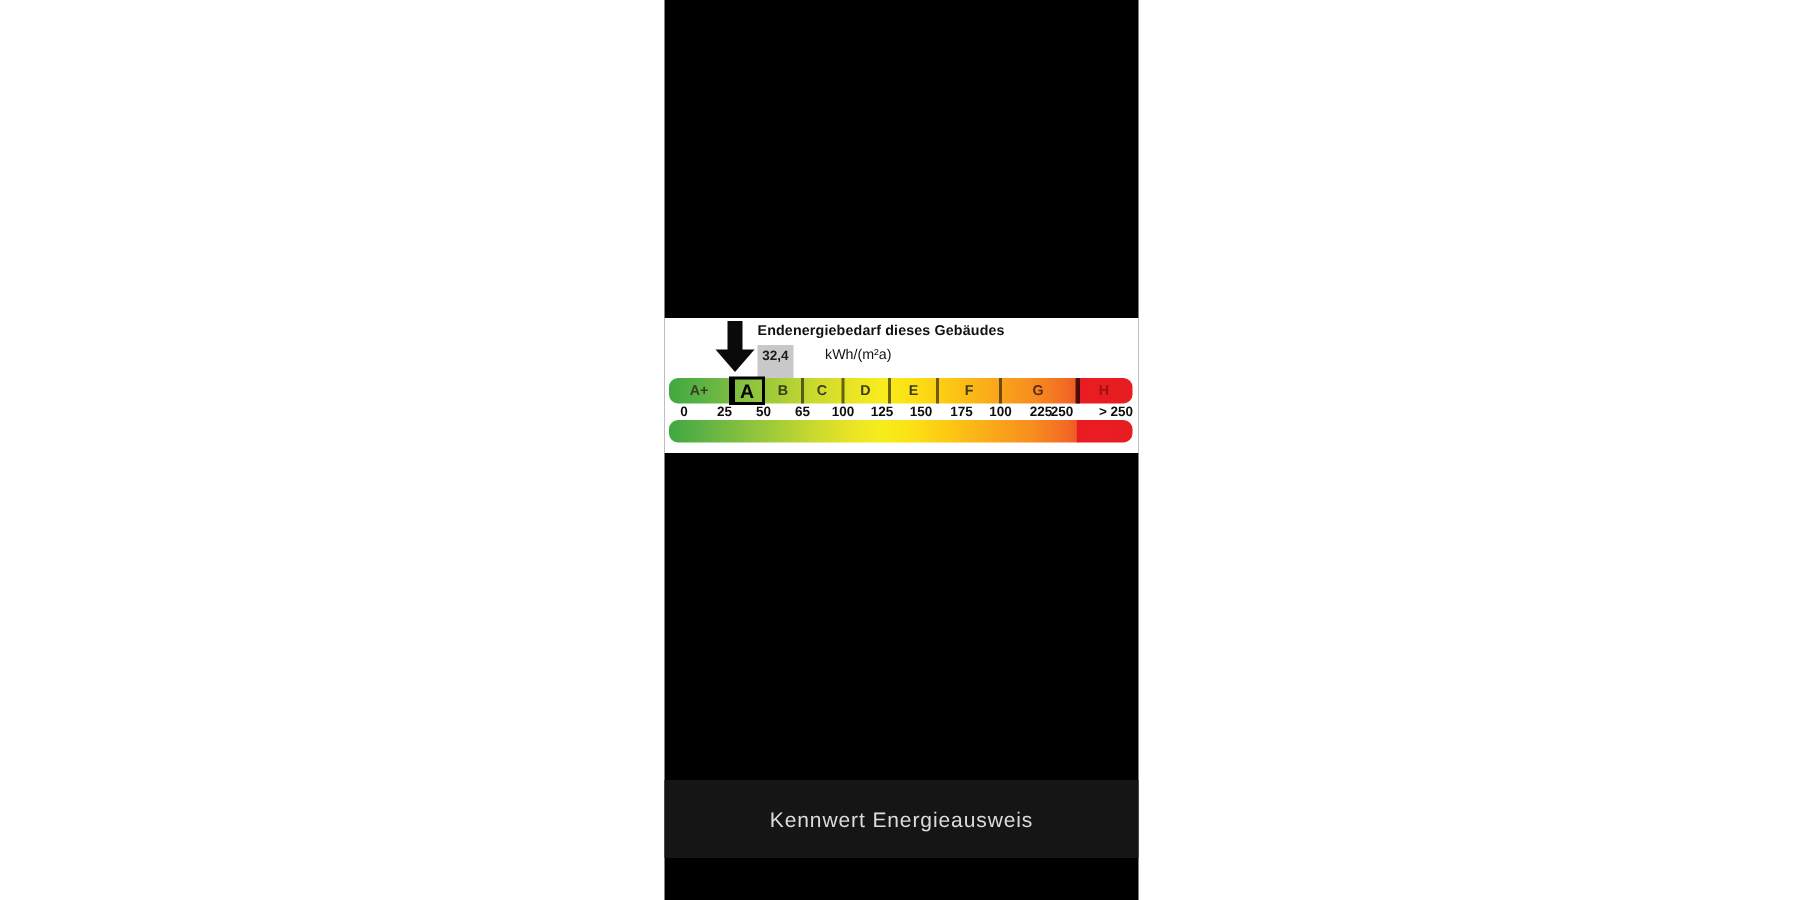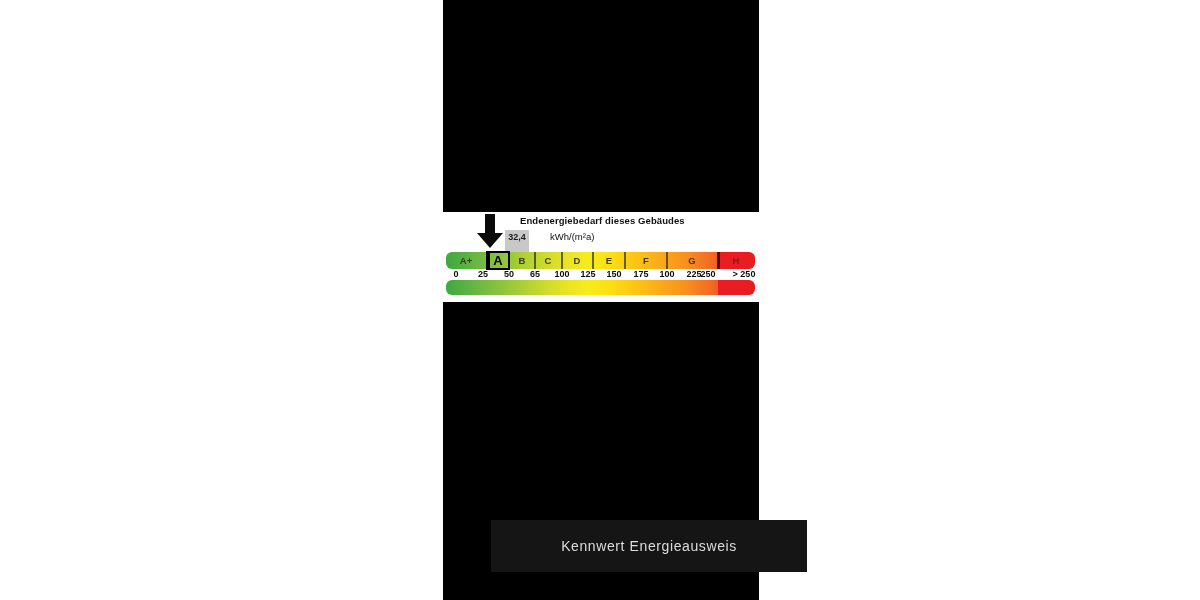--- a/index.html
+++ b/index.html
@@ -35,21 +35,21 @@
   .arrow-head {
     position: absolute;
     left: 34px; top: 21px;
     width: 0; height: 0;
     border-left: 13px solid transparent;
     border-right: 13px solid transparent;
     border-top: 15px solid #0a0a0a;
   }
   .chart-title {
     position: absolute;
-    left: 77px; top: 3px;
+    left: 62px; top: 3px;
     font-size: 9.5px; font-weight: bold; color: #111;
     white-space: nowrap; letter-spacing: 0.1px;
   }
   .value-box {
     position: absolute;
     left: 62px; top: 18px;
     width: 24px; height: 32px;
     background: #c8c8c8;
     font-size: 9px; font-weight: bold; color: #1c1c1c;
     text-align: center; line-height: 14px;
@@ -111,21 +111,21 @@
     background: linear-gradient(90deg,
       #3fa83f 0%, #5cb244 7%, #7dbd41 14%, #a3cc38 23%, #c8d92e 31%,
       #e8e326 39%, #f7ec1c 46%, #fcdf15 53%, #fcc613 61%, #faa81a 70%,
       #f78f1e 78%, #f26a24 86%, #f15a25 87.9%, #ea1c22 88%, #e71d22 100%);
   }
   .caption-band {
     position: absolute;
     left: 443px; top: 520px;
     width: 316px; height: 52px;
     background: #151515;
-    display: flex; align-items: center; justify-content: center; margin-left: 48px;
+    display: flex; align-items: center; justify-content: center;
   }
   .caption-text {
     font-size: 14px; color: #dcdcdc; letter-spacing: 0.6px;
   }
 </style>
 </head>
 <body>
 
 <div class="stage">
 

